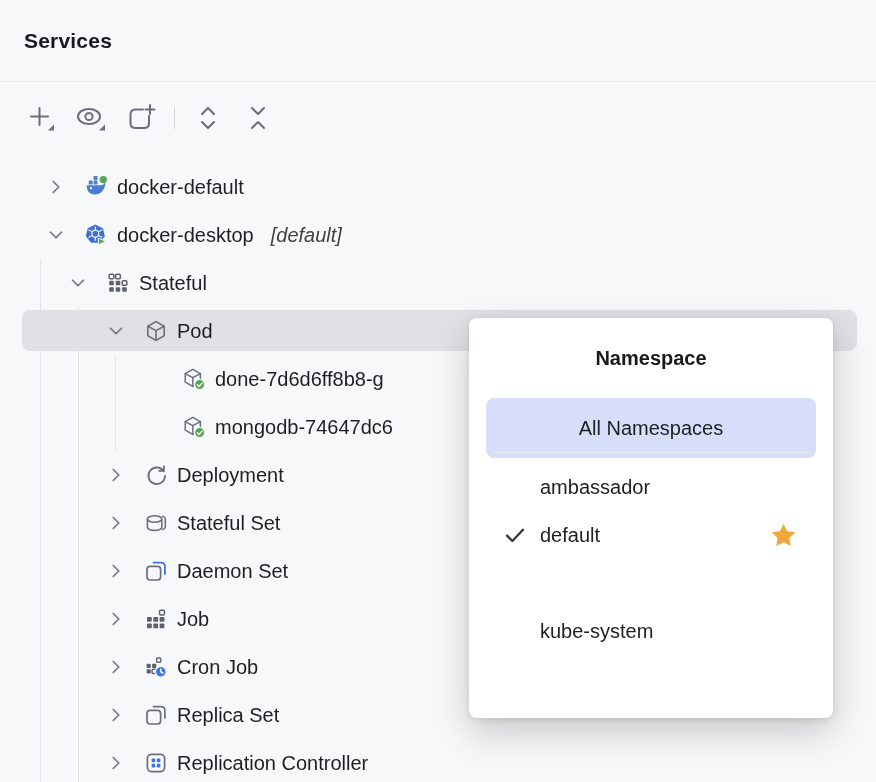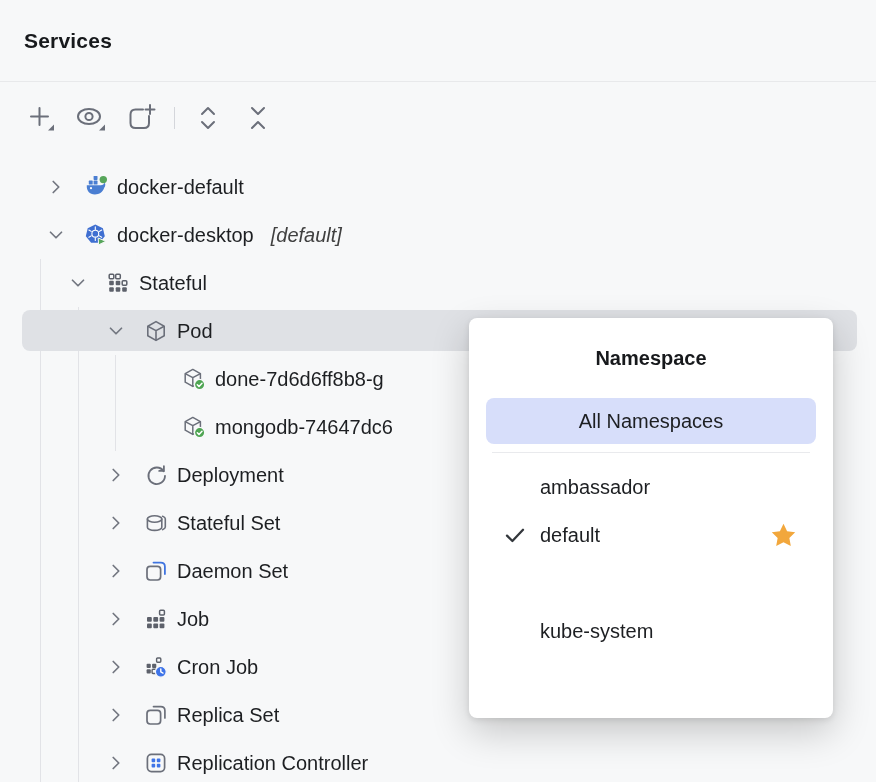--- a/index.html
+++ b/index.html
@@ -39,21 +39,21 @@
   .ticon { width:24px; height:24px; margin-left:14px; flex:none; }
   .lbl { margin-left:9px; white-space:nowrap; }
   .sfx { margin-left:17px; color:#404040; white-space:nowrap;font-style:italic; }
   
   .popup { position:absolute; left:469px; top:318px; width:364px; height:400px;
            background:#ffffff; border-radius:8px; z-index:10;
            box-shadow:0 2px 6px rgba(0,0,0,.10), 0 14px 38px rgba(0,0,0,.20);
            }
   .pop-title { height:80px; display:flex; align-items:center; justify-content:center;
            font-size:20px; font-weight:bold; color:#17191c; }
-  .all-ns { position:absolute; left:17px; right:17px; top:80px; height:46px;
+  .all-ns { position:absolute; left:17px; right:17px; top:80px; height:60px;
            background:#d7defa; border-radius:8px; display:flex; align-items:center;
            justify-content:center; font-size:20px; cursor:pointer; }
   .pop-div { position:absolute; left:23px; right:23px; top:134px; height:1px;
            background:#e9eaed; }
   .pop-list { position:absolute; top:145px; left:0; right:0; }
   .prow { height:48px; display:flex; align-items:center; padding:0 36px 0 34px;
           font-size:20px; cursor:pointer; }
   .pcheck { width:24px; height:24px; margin-right:13px; flex:none; }
   .plbl { flex:1; white-space:nowrap; }
   .pstar { width:27px; height:27px; flex:none; }

